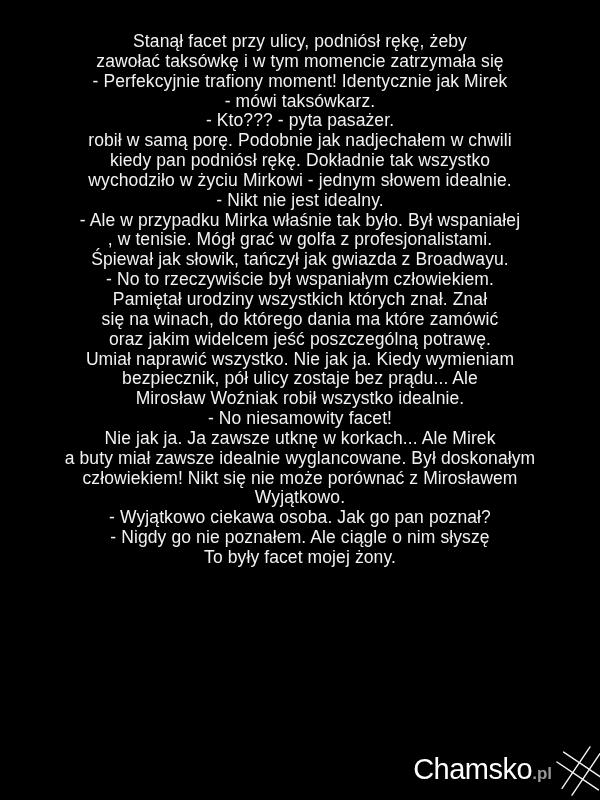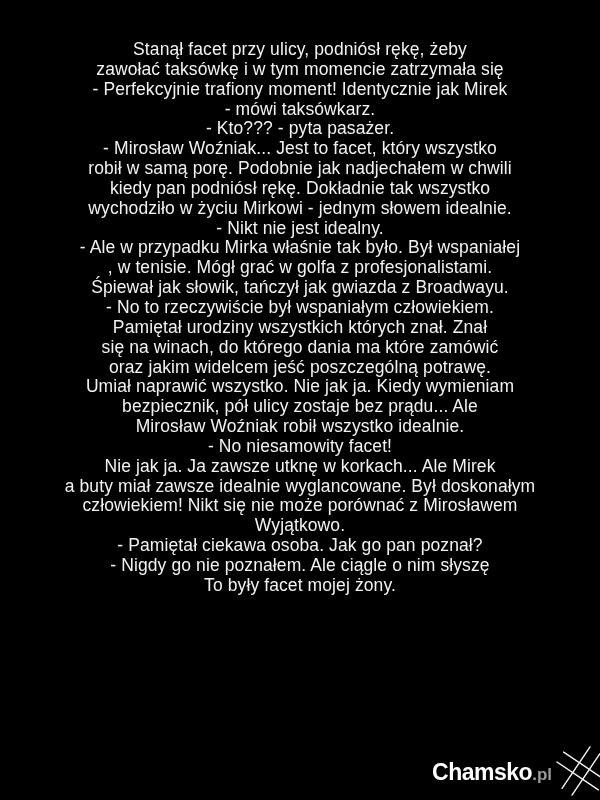--- a/index.html
+++ b/index.html
@@ -8,21 +8,21 @@
   }
   body {
     width: 600px;
     height: 800px;
     background: var(--bg, #000000);
     overflow: hidden;
     position: relative;
     font-family: "Liberation Sans", sans-serif;
   }
   .story {
-    padding-top: 40px;
+    padding-top: 32px;
     width: 600px;
     text-align: center;
     color: var(--fg, #f2f2f2);
     font-size: 17.5px;
     line-height: 19.85px;
     letter-spacing: 0.1px;
   }
   .story .line {
     white-space: nowrap;
   }
@@ -34,22 +34,22 @@
     height: 62px;
   }
   .brand {
     position: absolute;
     right: 48px;
     bottom: 14px;
     white-space: nowrap;
   }
   .brand-name {
     color: var(--brand, #ffffff);
-    font-weight: 700;
-    font-size: 23px;
+    font-weight: 400;
+    font-size: 29px;
     letter-spacing: -0.5px;
   }
   .brand-tld {
     color: var(--tld, #999999);
     font-weight: 700;
     font-size: 17px;
   }
   .logo-icon {
     position: absolute;
     right: -8px;
@@ -58,41 +58,40 @@
 </style>
 </head>
 <body style="--bg: #000000; --fg: #f2f2f2; --brand: #ffffff; --tld: #999999;">
 
 <div class="story">
     <div class="line">Stanął facet przy ulicy, podniósł rękę, żeby</div>
     <div class="line">zawołać taksówkę i w tym momencie zatrzymała się</div>
     <div class="line">- Perfekcyjnie trafiony moment! Identycznie jak Mirek</div>
     <div class="line">- mówi taksówkarz.</div>
     <div class="line">- Kto??? - pyta pasażer.</div>
-    <div class="line">- Mirosław Woźniak... Jest to facet, który wszystko</div>
     <div class="line">robił w samą porę. Podobnie jak nadjechałem w chwili</div>
     <div class="line">kiedy pan podniósł rękę. Dokładnie tak wszystko</div>
     <div class="line">wychodziło w życiu Mirkowi - jednym słowem idealnie.</div>
     <div class="line">- Nikt nie jest idealny.</div>
     <div class="line">- Ale w przypadku Mirka właśnie tak było. Był wspaniałej</div>
     <div class="line">, w tenisie. Mógł grać w golfa z profesjonalistami.</div>
     <div class="line">Śpiewał jak słowik, tańczył jak gwiazda z Broadwayu.</div>
     <div class="line">- No to rzeczywiście był wspaniałym człowiekiem.</div>
     <div class="line">Pamiętał urodziny wszystkich których znał. Znał</div>
     <div class="line">się na winach, do którego dania ma które zamówić</div>
     <div class="line">oraz jakim widelcem jeść poszczególną potrawę.</div>
     <div class="line">Umiał naprawić wszystko. Nie jak ja. Kiedy wymieniam</div>
     <div class="line">bezpiecznik, pół ulicy zostaje bez prądu... Ale</div>
     <div class="line">Mirosław Woźniak robił wszystko idealnie.</div>
     <div class="line">- No niesamowity facet!</div>
     <div class="line">Nie jak ja. Ja zawsze utknę w korkach... Ale Mirek</div>
     <div class="line">a buty miał zawsze idealnie wyglancowane. Był doskonałym</div>
     <div class="line">człowiekiem! Nikt się nie może porównać z Mirosławem</div>
     <div class="line">Wyjątkowo.</div>
-    <div class="line">- Pamiętał ciekawa osoba. Jak go pan poznał?</div>
+    <div class="line">- Wyjątkowo ciekawa osoba. Jak go pan poznał?</div>
     <div class="line">- Nigdy go nie poznałem. Ale ciągle o nim słyszę</div>
     <div class="line">To były facet mojej żony.</div>
   </div>
 
 <div class="footer">
   <span class="brand"><span class="brand-name">Chamsko</span><span class="brand-tld">.pl</span></span>
   <svg class="logo-icon" width="54" height="56" viewBox="0 0 54 56" aria-hidden="true">
     <g transform="rotate(34 27 28)" stroke="#f5f5f5" stroke-width="1.4" fill="none" stroke-linecap="round">
       <line x1="21" y1="3" x2="21" y2="53"></line>
       <line x1="33" y1="3" x2="33" y2="53"></line>

